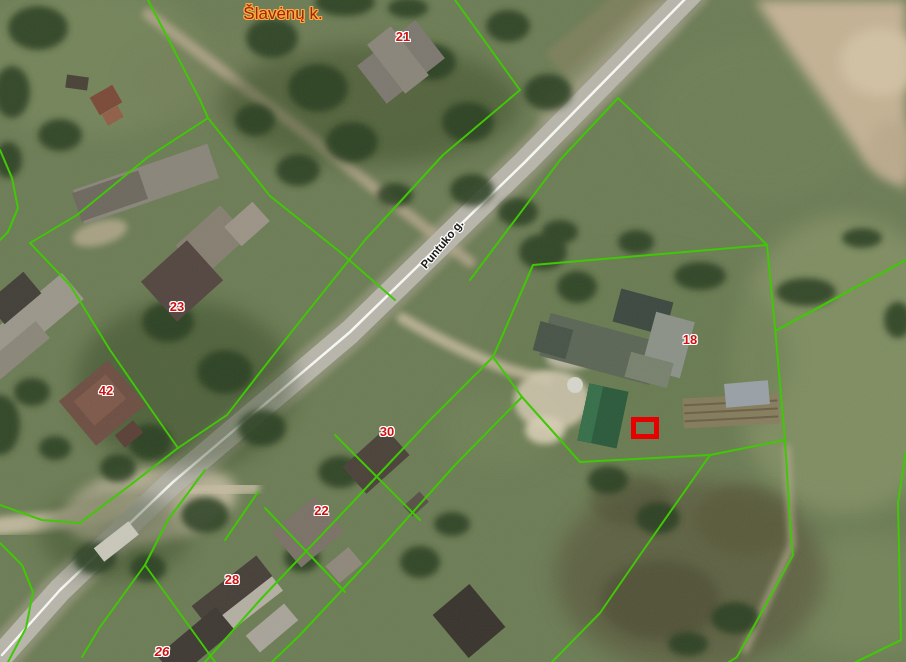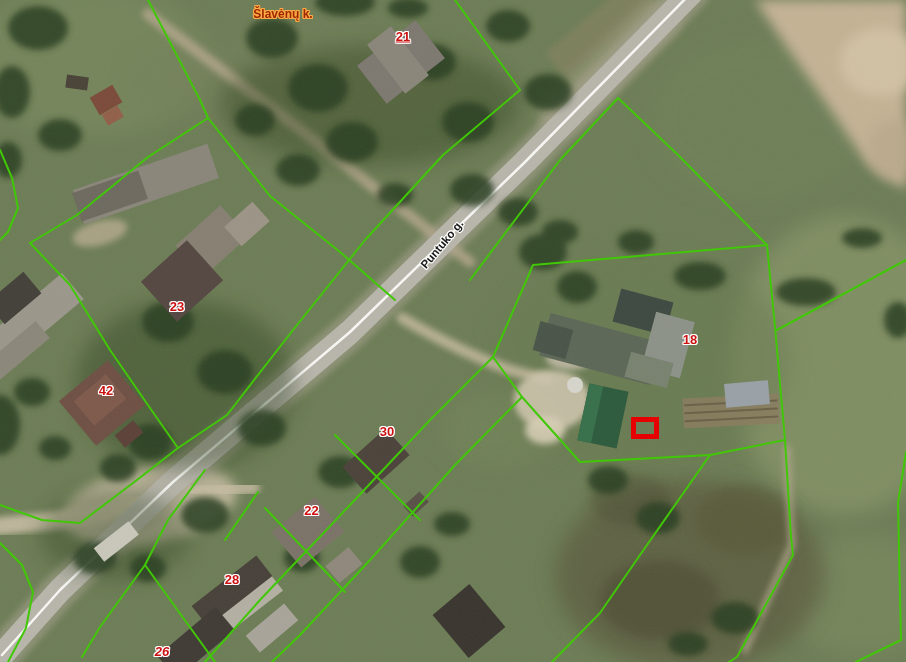--- a/index.html
+++ b/index.html
@@ -8,21 +8,21 @@
     font-family:"Liberation Sans","DejaVu Sans",sans-serif;
     background:#6d7d56;
   }
   #map-viewport svg{position:absolute;left:0;top:0;}
   .map-label{position:absolute;transform:translate(-50%,-50%);white-space:nowrap;pointer-events:none;}
   .house-number{
     color:#cc1111;font-size:13px;font-weight:bold;letter-spacing:0px;
     text-shadow:-1px -1px 0 #fff,1px -1px 0 #fff,-1px 1px 0 #fff,1px 1px 0 #fff,0 -1px 0 #fff,0 1px 0 #fff,-1px 0 0 #fff,1px 0 0 #fff;
   }
   .village-name{
-    color:#9c2800;font-size:12px;font-weight:bold;
+    color:#9c2800;font-size:17px;font-weight:normal;
     text-shadow:-1px -1px 0 #ffaa44,1px -1px 0 #ffaa44,-1px 1px 0 #ffaa44,1px 1px 0 #ffaa44,0 -1px 0 #ffaa44,0 1px 0 #ffaa44,-1px 0 0 #ffaa44,1px 0 0 #ffaa44;
   }
   .street-name{
     color:#1a1a1a;font-size:11.5px;font-weight:bold;
     transform:translate(-50%,-50%) rotate(-50deg);
     text-shadow:-1px -1px 0 #fdfdfb,1px -1px 0 #fdfdfb,-1px 1px 0 #fdfdfb,1px 1px 0 #fdfdfb,0 -1px 0 #fdfdfb,0 1px 0 #fdfdfb,-1px 0 0 #fdfdfb,1px 0 0 #fdfdfb;
   }
   #selection-marker{
     position:absolute;left:631px;top:417px;width:28px;height:22px;
     box-sizing:border-box;border:5px solid #e60000;
@@ -299,23 +299,23 @@
       <polyline points="0,543 22,565 33,592 26,628 8,662"></polyline>
     </g>
 
     <rect x="0" y="0" width="906" height="662" filter="url(#grain)" opacity="0.5"></rect>
   </svg>
 
   <div class="map-label village-name" style="left:283px;top:14px;">Šlavėnų k.</div>
 
   <div class="map-label street-name" style="left:442px;top:244px;">Puntuko g.</div>
 
-  <div class="map-label house-number" style="left:403px;top:36px;text-decoration:underline;">21</div>
+  <div class="map-label house-number" style="left:403px;top:36px;">21</div>
   <div class="map-label house-number" style="left:177px;top:271px;margin-top:35px;">23</div>
   <div class="map-label house-number" style="left:106px;top:390px;">42</div>
   <div class="map-label house-number" style="left:387px;top:431px;">30</div>
-  <div class="map-label house-number" style="left:304px;top:510px;padding-left:15px;">22</div>
+  <div class="map-label house-number" style="left:314px;top:510px;padding-left:15px;">22</div>
   <div class="map-label house-number" style="left:232px;top:579px;">28</div>
   <div class="map-label house-number" style="left:162px;top:651px;font-style:italic;">26</div>
   <div class="map-label house-number" style="left:647px;top:339px;margin-left:43px;">18</div>
 
   <div id="selection-marker"></div>
 </div>
 
 </body></html>

